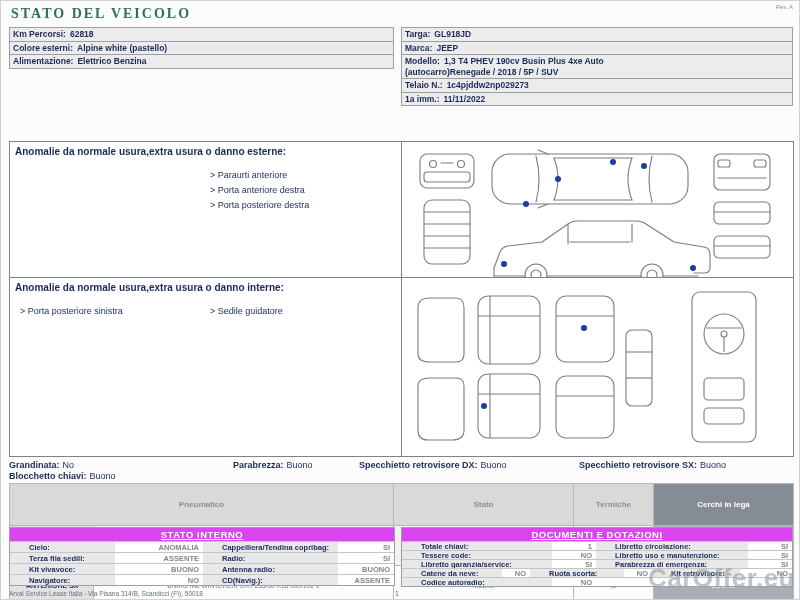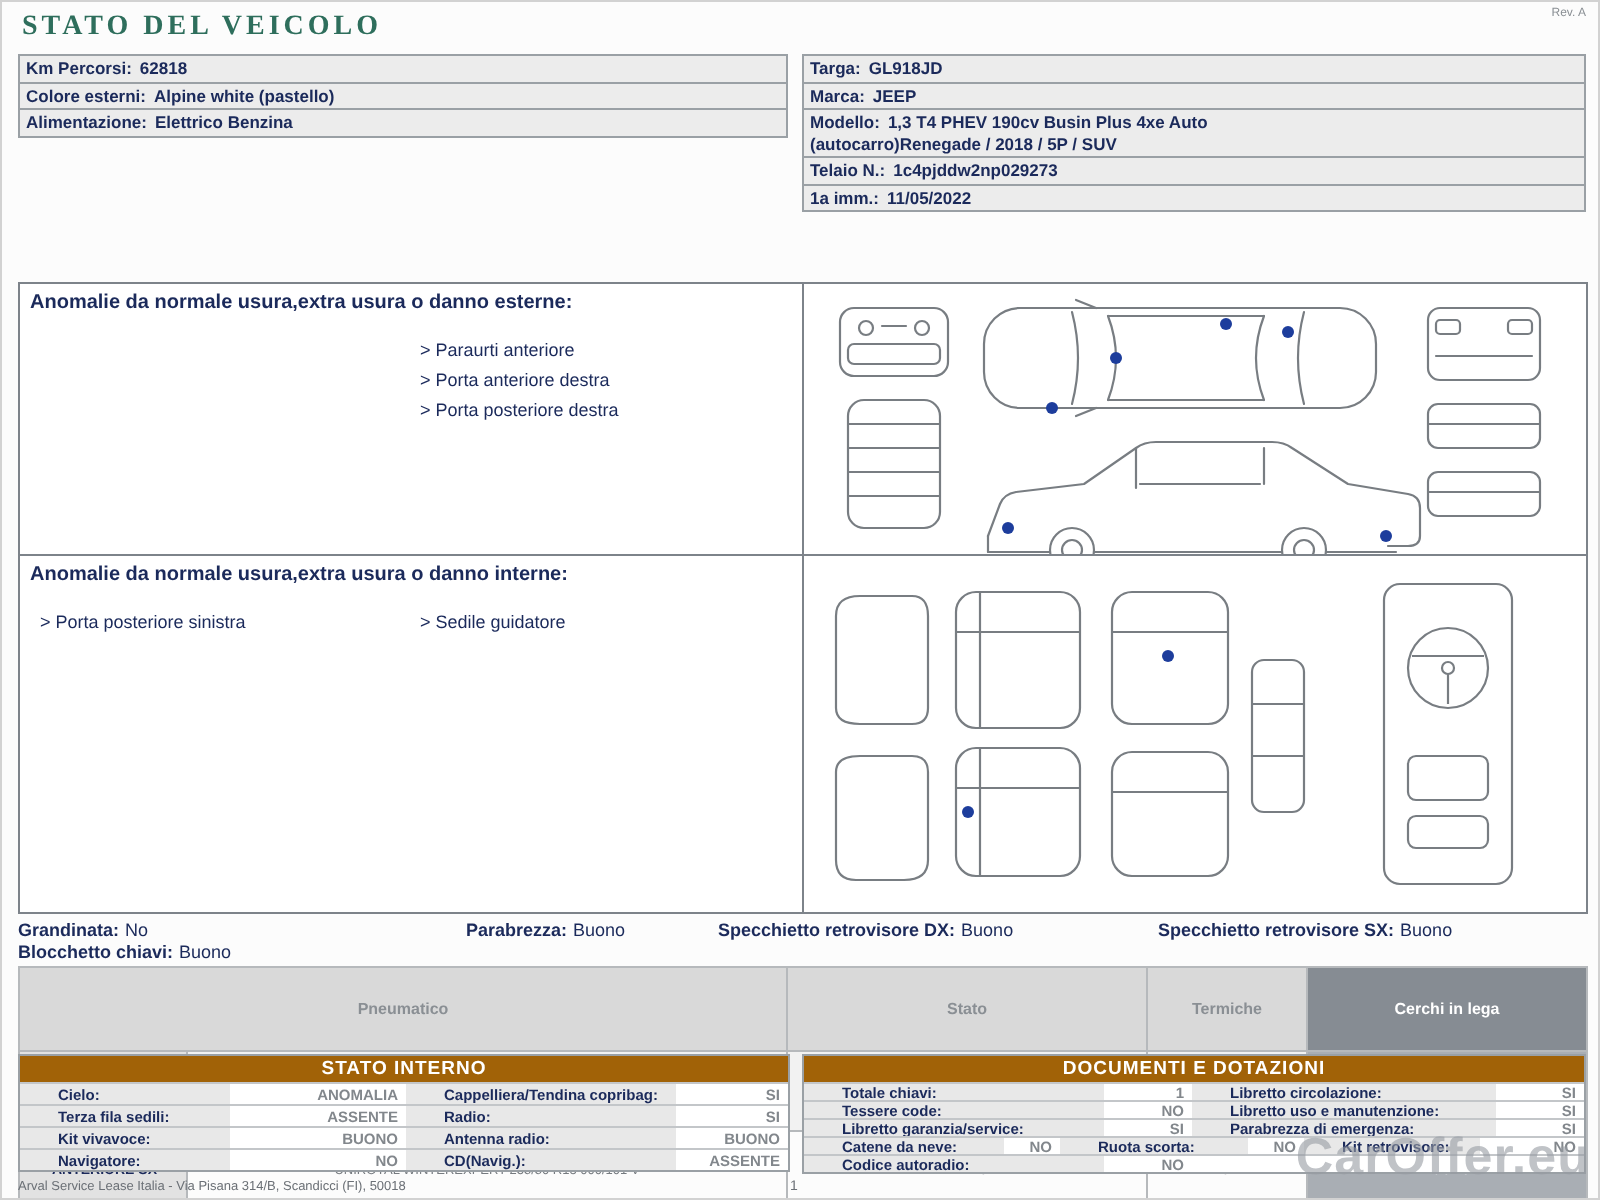--- a/index.html
+++ b/index.html
@@ -39,22 +39,22 @@
   .tt-h { background:#d9d9d9; color:#8a8f94; font-weight:bold; font-size:8px; text-align:center; height:11px; }
   .tt-h-dark { background:#868c93; color:#fff; }
   .tt-pos { background:#e2e2e2; color:#1b2a5b; font-weight:bold; font-size:7px; padding-left:2px; height:8px; }
   .tt-val { color:#767b80; font-size:6.5px; text-align:center; }
   .tt-cerchi { background:#a9aeb4; color:#fff; font-size:6.5px; text-align:center; }
   .tyre-table tr:nth-child(even) .tt-val { background:#f2f2f2; }
 
   .dark-table { position:absolute; top:526px; border:1px solid #9aa0a5; background:#fff; }
   .dt-stato { left:8px; width:386px; }
   .dt-doc   { left:400px; width:392px; }
-  .dt-header { background:#a16207; color:#fff; font-size:9.5px; font-weight:bold; text-align:center;
-               height:13px; line-height:13px; letter-spacing:0.5px; }
+  .dt-header { background:#d946ef; color:#fff; font-size:9.5px; font-weight:bold; text-align:center;
+               height:13px; line-height:13px; letter-spacing:0.5px;text-decoration:underline; }
   .dt-row { display:flex; border-top:1px solid #c3c6c9; font-size:7.5px; align-items:stretch; }
   .dt-stato .dt-row { height:11px; } .dt-doc .dt-row { height:9px; }
   .dt-l { background:#e8e8e8; font-weight:bold; color:#1b2a5b; padding-left:19px; display:flex;
           align-items:center; white-space:nowrap; overflow:hidden; }
   .dt-v { color:#82878c; font-weight:bold; padding-right:4px; display:flex; align-items:center;
           justify-content:flex-end; white-space:nowrap; overflow:hidden; }
   .dt-fill { flex:1; }
 
   .footer-left { position:absolute; left:8px; top:589px; font-size:6.5px; color:#6b7076; }
   .footer-page { position:absolute; left:394px; top:589px; font-size:7px; color:#6b7076; }
@@ -89,21 +89,21 @@
       <span class="flabel">Marca:</span><span class="fvalue">JEEP</span>
     </div>
     <div class="frow" style="min-height:22px;">
       <span class="flabel">Modello:</span><span class="fvalue prewrap">1,3 T4 PHEV 190cv Busin Plus 4xe Auto
 (autocarro)Renegade / 2018 / 5P / SUV</span>
     </div>
     <div class="frow">
       <span class="flabel">Telaio N.:</span><span class="fvalue">1c4pjddw2np029273</span>
     </div>
     <div class="frow">
-      <span class="flabel">1a imm.:</span><span class="fvalue">11/05/2022</span>
+      <span class="flabel">1a imm.:</span><span class="fvalue">11/11/2022</span>
     </div>
   </div>
 
   <div class="anom-box anom-ext">
     <div class="anom-title">Anomalie da normale usura,extra usura o danno esterne:</div>
     <div class="anom-list col2">
       <div>&gt; Paraurti anteriore</div>
       <div>&gt; Porta anteriore destra</div>
       <div>&gt; Porta posteriore destra</div>
     </div>

